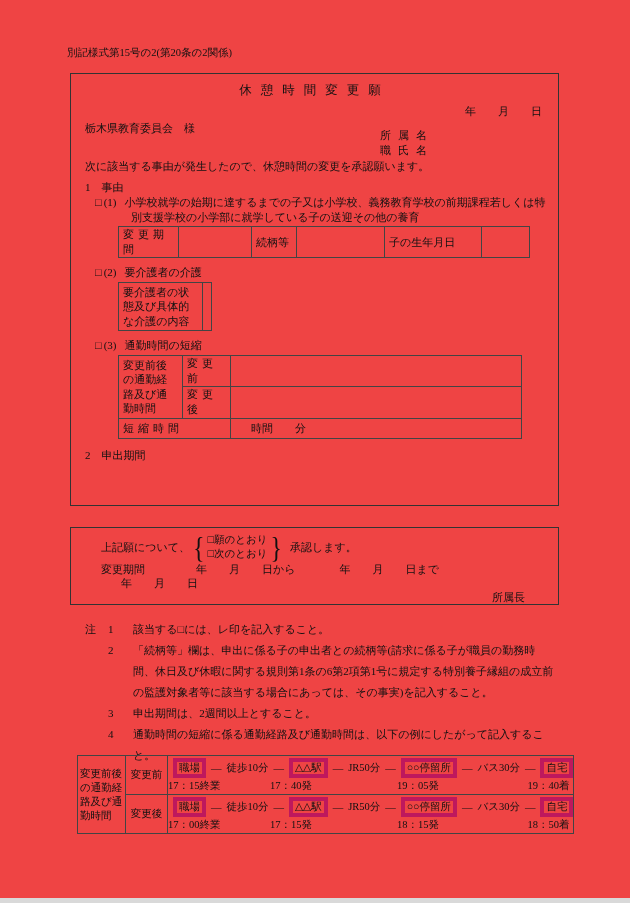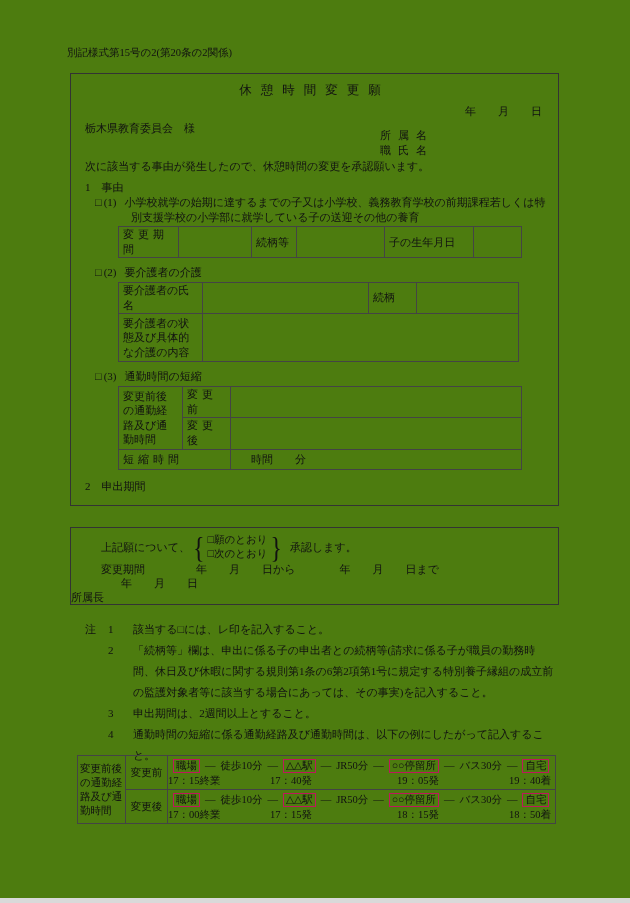--- a/index.html
+++ b/index.html
@@ -2,21 +2,21 @@
 <html><head>
 <meta charset="utf-8">
 <style>
   * { box-sizing: border-box; margin: 0; padding: 0; }
   html, body { background: #fff; }
   body {
     width: 630px; height: 903px;
     font-family: "Liberation Serif", "DejaVu Serif", serif;
     color: #111;
   }
-  .page { position: relative; width: 630px; height: 903px; background: #4d7c0f; overflow: hidden; }
+  .page { position: relative; width: 630px; height: 903px; background: #ef4444; overflow: hidden; }
 
   .form-number { position: absolute; left: 67px; top: 46px; font-size: 10.5px; }
 
   
   .box1 { position: absolute; left: 70px; top: 73px; width: 489px; height: 433px; border: 1px solid #333; overflow: hidden; font-size: 11px; }
   .b1-title { text-align: center; margin-top: 8px; font-size: 12.5px; letter-spacing: 9px; }
   .b1-date { text-align: right; padding-right: 16px; margin-top: 5px; line-height: 14px; }
   .addr-row { display: flex; justify-content: space-between; align-items: flex-start; margin: 3px 14px 0 14px; }
   .addressee { line-height: 14px; }
   .official { margin-right: 110px; margin-top: 7px; line-height: 15px; letter-spacing: 7px; white-space: nowrap; }
@@ -25,57 +25,57 @@
   .sec-heading.s2 { margin-top: 9px; }
   .reason { margin: 1px 12px 0 24px; line-height: 14.5px; padding-left: 36px; text-indent: -36px; }
   .reason.r2, .reason.r3 { margin-top: 7px; }
   .reason.r4 { margin-top: 9px; }
   .reason .num { margin: 0 8px 0 2px; }
 
   table.ftable { border-collapse: collapse; margin: 2px 0 0 47px; font-size: 11px; table-layout: fixed; }
   table.ftable td { border: 1px solid #444; padding: 0 4px; height: 22px; overflow: hidden; }
   .ls4 { letter-spacing: 4px; }
   .t1 td.c1 { width: 60px; } .t1 td.c2 { width: 73px; } .t1 td.c3 { width: 45px; }
-  .t1 td.c4 { width: 88px; } .t1 td.c5 { width: 89px; } .t1 td.c6 { width: 48px; }
+  .t1 td.c4 { width: 88px; } .t1 td.c5 { width: 97px; } .t1 td.c6 { width: 48px; }
   .t2 td.c1 { width: 84px; } .t2 td.c2 { width: 166px; } .t2 td.c3 { width: 48px; } .t2 td.c4 { width: 102px; }
   .t2 tr.tall td { height: 46px; }
   .t2 .mlabel { line-height: 14.5px; padding: 2px 4px; vertical-align: top; }
   .t3 td.c1 { width: 64px; line-height: 14.5px; padding: 2px 4px; }
   .t3 td.c2 { width: 48px; } .t3 td.c3 { width: 291px; }
   .t3 td { height: 25px; }
   .t3 tr.short td { height: 20px; }
   .t3 .unit { padding-left: 20px; }
 
   
   .box2 { position: absolute; left: 70px; top: 527px; width: 489px; height: 78px; border: 1px solid #333; overflow: hidden; font-size: 11px; }
   .approve-row { display: flex; align-items: center; margin: 5px 0 0 30px; text-align: right; }
   .brace { display: inline-block; font-size: 24px; font-weight: 300; transform: scaleY(1.2); line-height: 1; margin: 0 3px; }
   .opts { line-height: 14px; font-size: 10.5px; }
   .approve-suffix { margin-left: 5px; }
   .b2-period { display: flex; margin: 1px 0 0 30px; line-height: 14px; }
   .b2-period .plabel { width: 95px; }
   .b2-date { margin: 0 0 0 50px; line-height: 14px; }
-  .b2-signer { padding-right: 33px; line-height: 14px; }
+  .b2-signer { text-align: right; padding-right: 33px; line-height: 14px; }
 
   
   .notes { position: absolute; left: 85px; top: 619px; width: 476px; font-size: 11px; }
   .note-row { display: flex; line-height: 21px; }
   .note-marker { width: 23px; }
   .note-num { width: 25px; }
   .note-text { width: 424px; }
 
   
   .example { position: absolute; left: 77px; top: 755px; }
   table.extable { border-collapse: collapse; font-size: 10.5px; table-layout: fixed; }
   table.extable td { border: 1px solid #444; }
   .extable .ehead { width: 48px; padding: 0 2px; line-height: 14px; text-align: left; }
   .extable .elabel { width: 42px; text-align: center; }
   .extable .econtent { width: 388px; padding: 0; height: 34px; }
   .route-line { display: flex; align-items: center; gap: 5px; padding: 2px 0 0 5px; white-space: nowrap; }
-  .boxed { border: 1px solid #be185d; padding: 0 2px; line-height: 12px; }
+  .boxed { border: 4px solid #be185d; padding: 0 2px; line-height: 12px; }
   .times-line { position: relative; height: 15px; margin-top: 1px; }
   .times-line span { position: absolute; white-space: nowrap; }
   .tm0 { left: 0; } .tm1 { left: 102px; } .tm2 { left: 229px; } .tm3 { right: 4px; }
 
   .bottom-bar { position: absolute; left: 0; bottom: 0; width: 630px; height: 5px; background: #d9d9d9; }
 </style>
 </head>
 <body>
 
 <div class="page">
@@ -112,26 +112,20 @@
       </tr>
     </tbody>
       </table>
 
     <div class="reason r2">
       <span>□</span><span class="num">(2)</span><span>要介護者の介護</span>
     </div>
 
     <table class="ftable t2">
       <tbody>
-          <tr>
-        <td class="c1">要介護者の氏名</td>
-        <td class="c2"></td>
-        <td class="c3">続柄</td>
-        <td class="c4"></td>
-      </tr>
       <tr class="tall">
         <td class="c1 mlabel">要介護者の状態及び具体的な介護の内容</td>
         <td colspan="3"></td>
       </tr>
     </tbody>
       </table>
 
     <div class="reason r3">
       <span>□</span><span class="num">(3)</span><span>通勤時間の短縮</span>
     </div>

